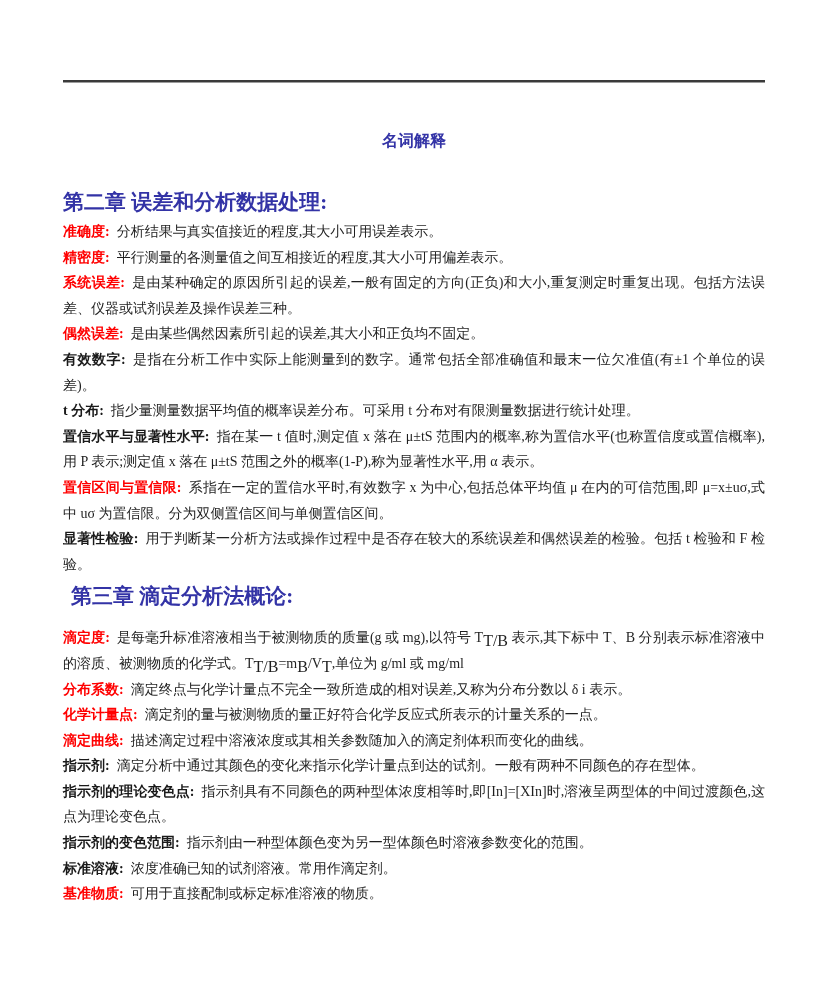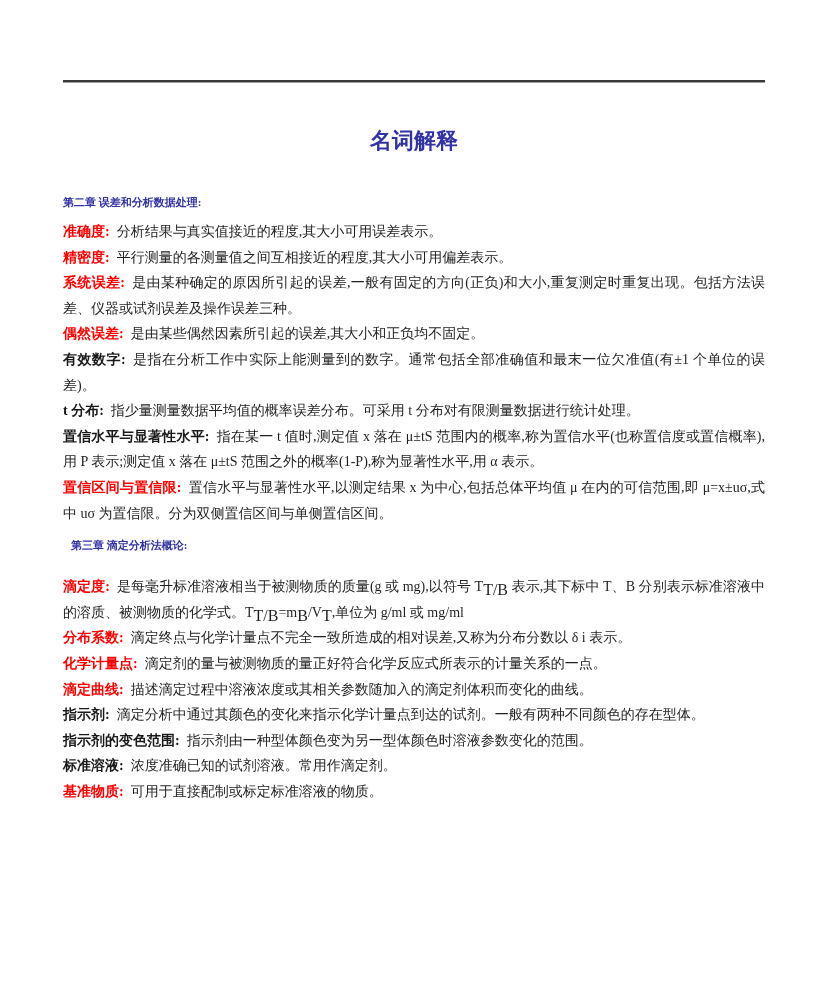--- a/index.html
+++ b/index.html
@@ -13,29 +13,29 @@
   }
   .header-rule {
     margin: 80px 63px 0 63px;
     height: 2px;
     background: #3a3a3a;
     border-bottom: 1px solid #9c9c9c;
   }
   .content { margin: 0 63px; }
   .doc-title {
     margin: 44px 0 0 0;
-    font-size: 22px;
+    font-size: 16px;
     line-height: 28px;
     font-weight: bold;
     text-align: center;
     color: #3333a6;
   }
   .chapter-heading {
     margin: 37px 0 6px 0;
-    font-size: 11px;
+    font-size: 21px;
     line-height: 21px;
     font-weight: bold;
     color: #3333a6;
   }
   .chapter-heading.ch3 { margin: 9px 0 18px 8px; }
   .para {
     margin: 0;
     font-size: 14px;
     line-height: 25.6px;
     text-align: justify;
@@ -65,38 +65,40 @@
 
     <p class="para"><b class="term red">偶然误差:</b><span>是由某些偶然因素所引起的误差,其大小和正负均不固定。</span></p>
 
 
     <p class="para"><b class="term blk">有效数字:</b><span>是指在分析工作中实际上能测量到的数字。通常包括全部准确值和最末一位欠准值(有±1 个单位的误差)。</span></p>
 
     <p class="para"><b class="term blk">t 分布:</b><span>指少量测量数据平均值的概率误差分布。可采用 t 分布对有限测量数据进行统计处理。</span></p>
 
     <p class="para"><b class="term blk">置信水平与显著性水平:</b><span>指在某一 t 值时,测定值 x 落在 μ±tS 范围内的概率,称为置信水平(也称置信度或置信概率),用 P 表示;测定值 x 落在 μ±tS 范围之外的概率(1-P),称为显著性水平,用 α 表示。</span></p>
 
-    <p class="para"><b class="term red">置信区间与置信限:</b><span>置信水平与显著性水平,以测定结果 x 为中心,包括总体平均值 μ 在内的可信范围,即 μ=x±uσ,式中 uσ 为置信限。分为双侧置信区间与单侧置信区间。</span></p>
+    <p class="para"><b class="term red">置信区间与置信限:</b><span>系指在一定的置信水平时,有效数字 x 为中心,包括总体平均值 μ 在内的可信范围,即 μ=x±uσ,式中 uσ 为置信限。分为双侧置信区间与单侧置信区间。</span></p>
 
+    <p class="para"><b class="term blk">显著性检验:</b><span>用于判断某一分析方法或操作过程中是否存在较大的系统误差和偶然误差的检验。包括 t 检验和 F 检验。</span></p>
 
     <h2 class="chapter-heading ch3">第三章 滴定分析法概论:</h2>
 
     <p class="para"><b class="term red">滴定度:</b><span><span>是每毫升标准溶液相当于被测物质的质量(g 或 mg),以符号 T</span><sub>T/B</sub><span> 表示,其下标中 T、B 分别表示标准溶液中的溶质、被测物质的化学式。T</span><sub>T/B</sub><span>=m</span><sub>B</sub><span>/V</span><sub>T</sub><span>,单位为 g/ml 或 mg/ml</span></span></p>
 
     <p class="para"><b class="term red">分布系数:</b><span>滴定终点与化学计量点不完全一致所造成的相对误差,又称为分布分数以 δ i 表示。</span></p>
 
     <p class="para"><b class="term red">化学计量点:</b><span>滴定剂的量与被测物质的量正好符合化学反应式所表示的计量关系的一点。</span></p>
 
 
 
     <p class="para"><b class="term red">滴定曲线:</b><span>描述滴定过程中溶液浓度或其相关参数随加入的滴定剂体积而变化的曲线。</span></p>
 
 
     <p class="para"><b class="term blk">指示剂:</b><span>滴定分析中通过其颜色的变化来指示化学计量点到达的试剂。一般有两种不同颜色的存在型体。</span></p>
 
+    <p class="para"><b class="term blk">指示剂的理论变色点:</b><span>指示剂具有不同颜色的两种型体浓度相等时,即[In]=[XIn]时,溶液呈两型体的中间过渡颜色,这点为理论变色点。</span></p>
 
     <p class="para"><b class="term blk">指示剂的变色范围:</b><span>指示剂由一种型体颜色变为另一型体颜色时溶液参数变化的范围。</span></p>
 
     <p class="para"><b class="term blk">标准溶液:</b><span>浓度准确已知的试剂溶液。常用作滴定剂。</span></p>
 
     <p class="para"><b class="term red">基准物质:</b><span>可用于直接配制或标定标准溶液的物质。</span></p>
 
   </div>
 </div>
 

